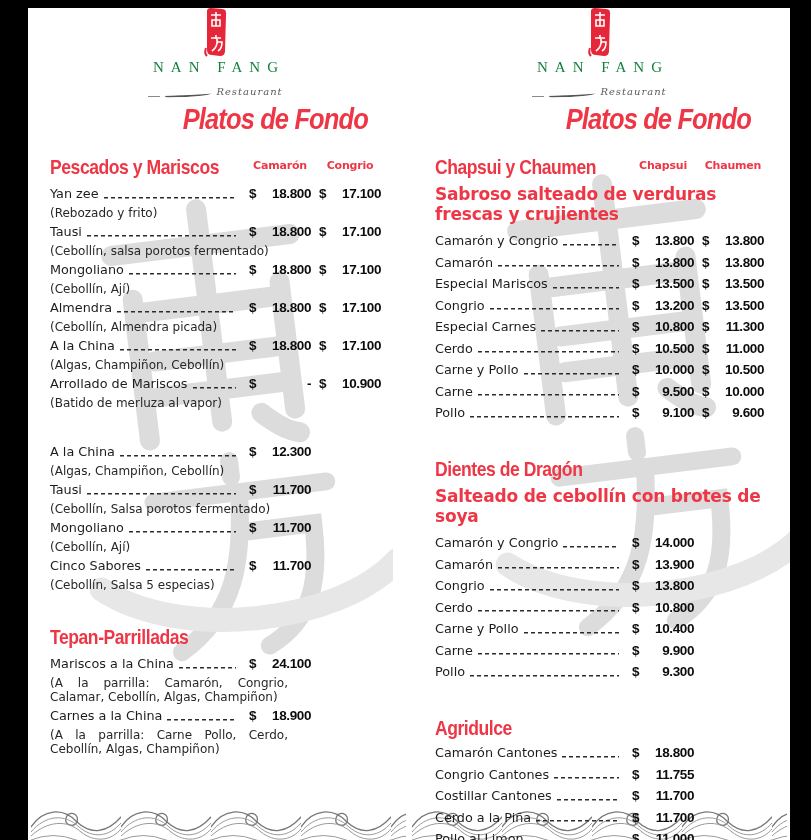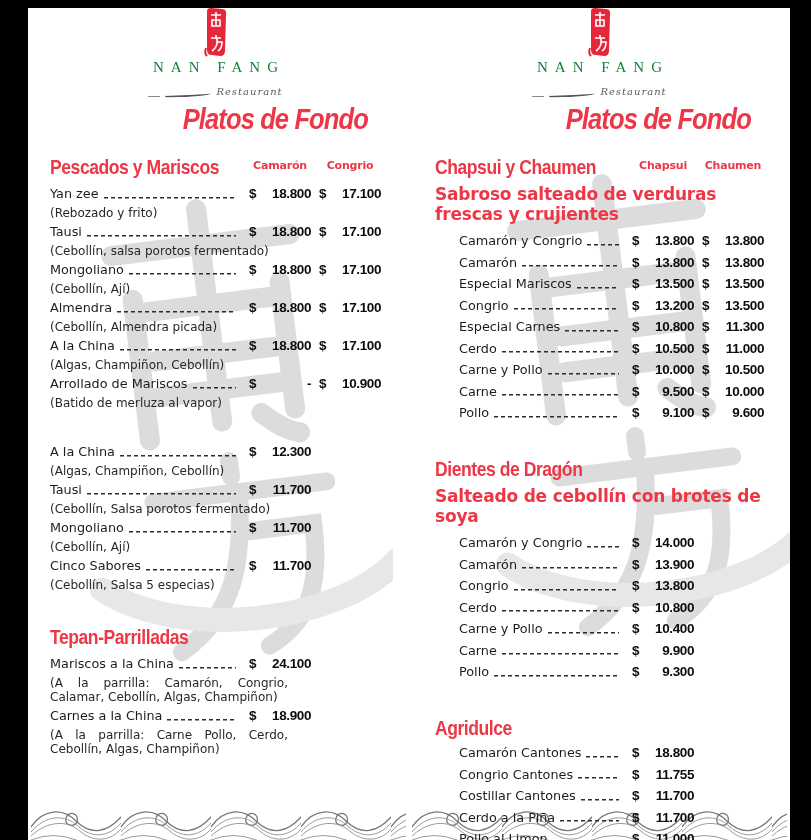--- a/index.html
+++ b/index.html
@@ -31,21 +31,21 @@
   .sec{margin-bottom:34px;}
   .sec-head{display:flex;align-items:flex-start;}
   .sec-title{flex:1;min-width:0;}
   .sec-title span{display:inline-block;font-weight:800;font-size:19.5px;line-height:22px;
        color:var(--red);letter-spacing:-.5px;transform:scale(.9,1.05);transform-origin:left center;
        font-family:"Liberation Sans",sans-serif;white-space:nowrap;}
   .col-label{width:62px;margin-left:8px;flex:0 0 auto;text-align:center;font-size:11px;
        font-weight:700;color:var(--red);padding-top:3px;letter-spacing:-.2px;}
   .sec-sub{font-size:17px;font-weight:700;color:var(--red);margin:6px 0 9px;letter-spacing:-.2px;}
   .sec-body{margin-top:8px;}
-  .page1 .sec-body{margin-top:6px;margin-left:24px;}
+  .page1 .sec-body{margin-top:6px;}
 
   .row{display:flex;align-items:flex-start;height:20px;margin-bottom:2px;}
   .page1 .row{height:19px;margin-bottom:2.5px;}
   .item-name{font-size:12.8px;color:#1c1c1c;white-space:nowrap;}
   .leader{flex:1;align-self:stretch;margin:0 5px 0 5px;
           background-image:repeating-linear-gradient(to right,#2b2b2b 0 4px,transparent 4px 7px);
           background-size:100% 1.5px;background-repeat:no-repeat;background-position:0 62%;}
   .cell{width:62px;margin-left:8px;flex:0 0 auto;display:flex;justify-content:space-between;
         font-weight:700;font-size:13.5px;color:#0c0c0c;letter-spacing:-.4px;
         font-family:"Liberation Sans",sans-serif;}

